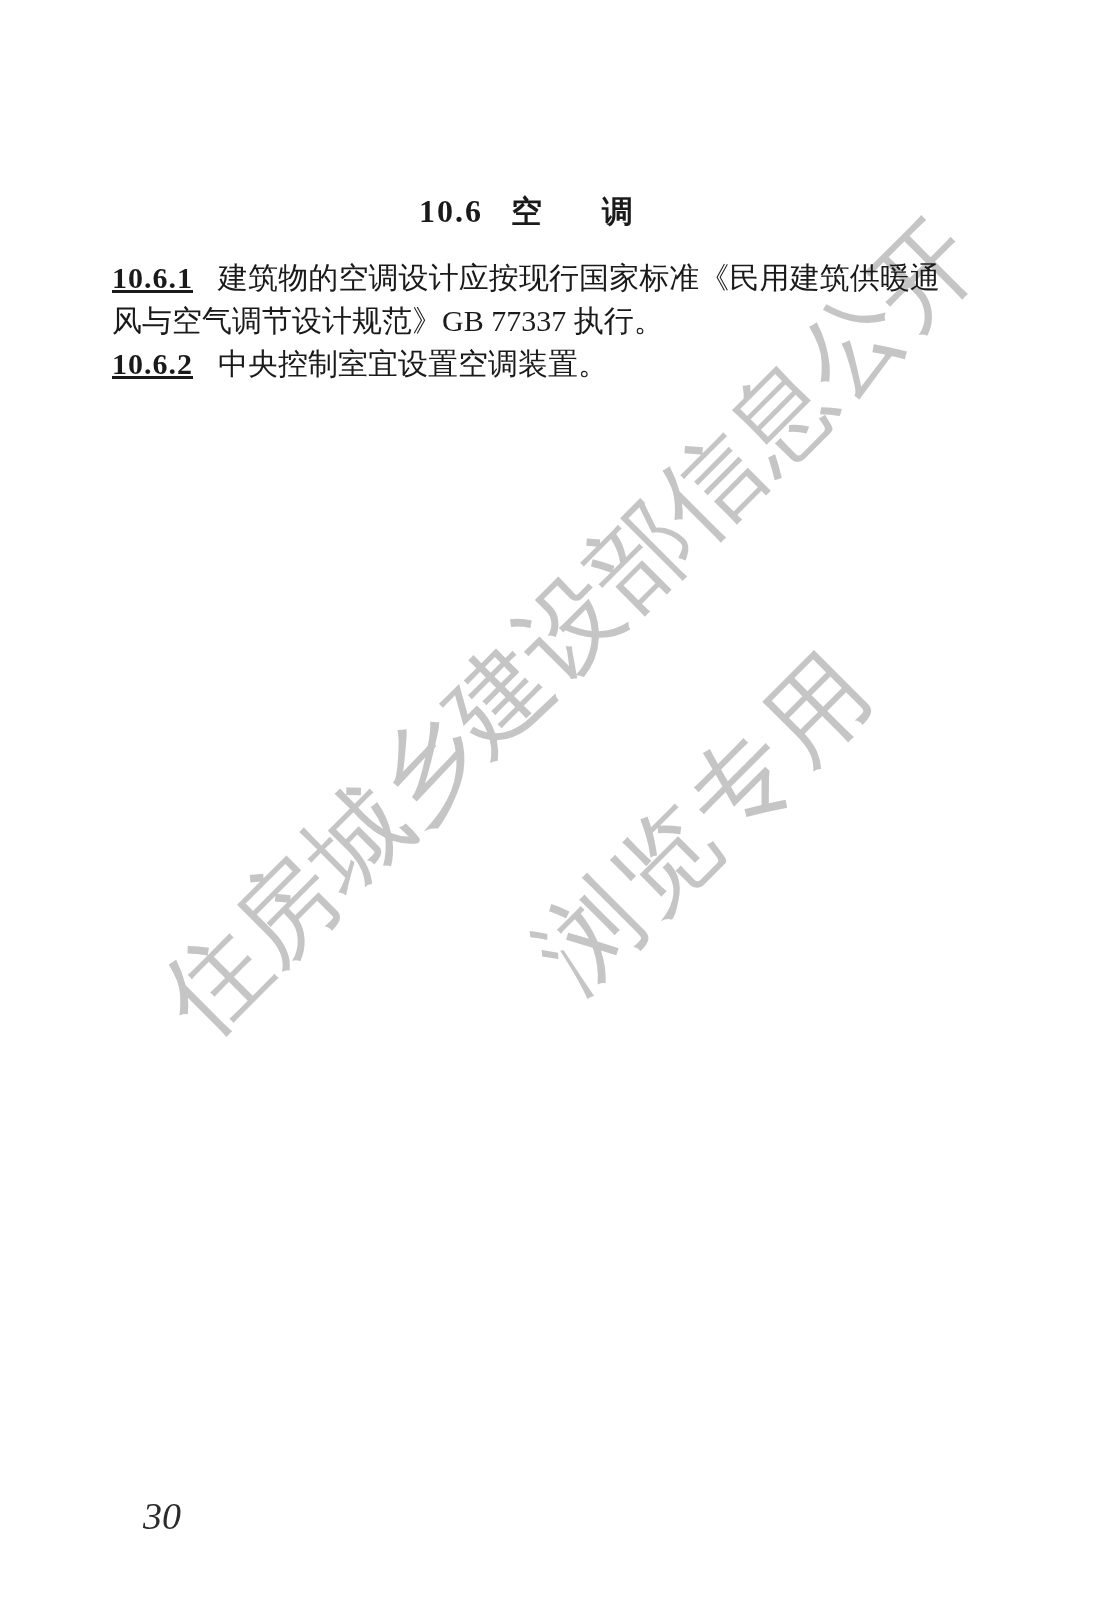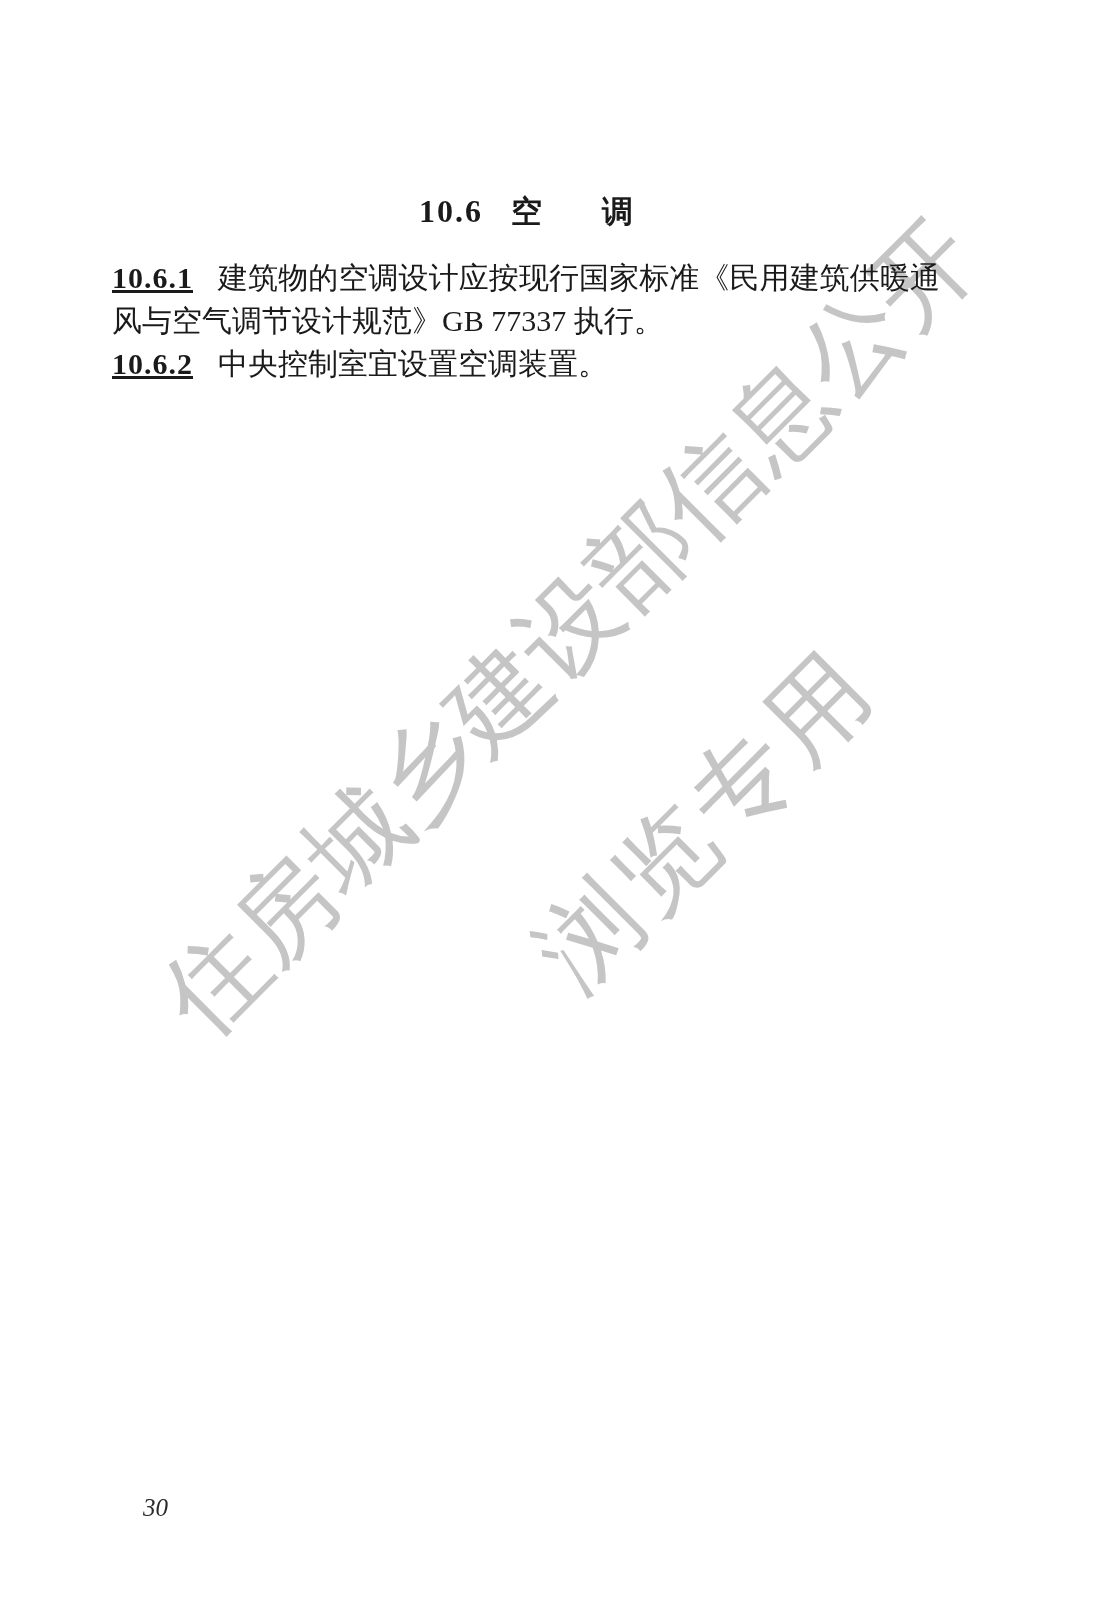--- a/index.html
+++ b/index.html
@@ -94,21 +94,21 @@
     margin-right: 25px;
     text-decoration: underline;
   }
 
   
   .page-number {
     position: absolute;
     left: 143px;
     top: 1494px;
     z-index: 1;
-    font-size: 25px;
+    font-size: 38px;
     font-style: italic;
     color: #2b2b2b;
   }
 </style>
 </head>
 <body>
 
 <div class="page">
 
   <div class="watermark-layer">

